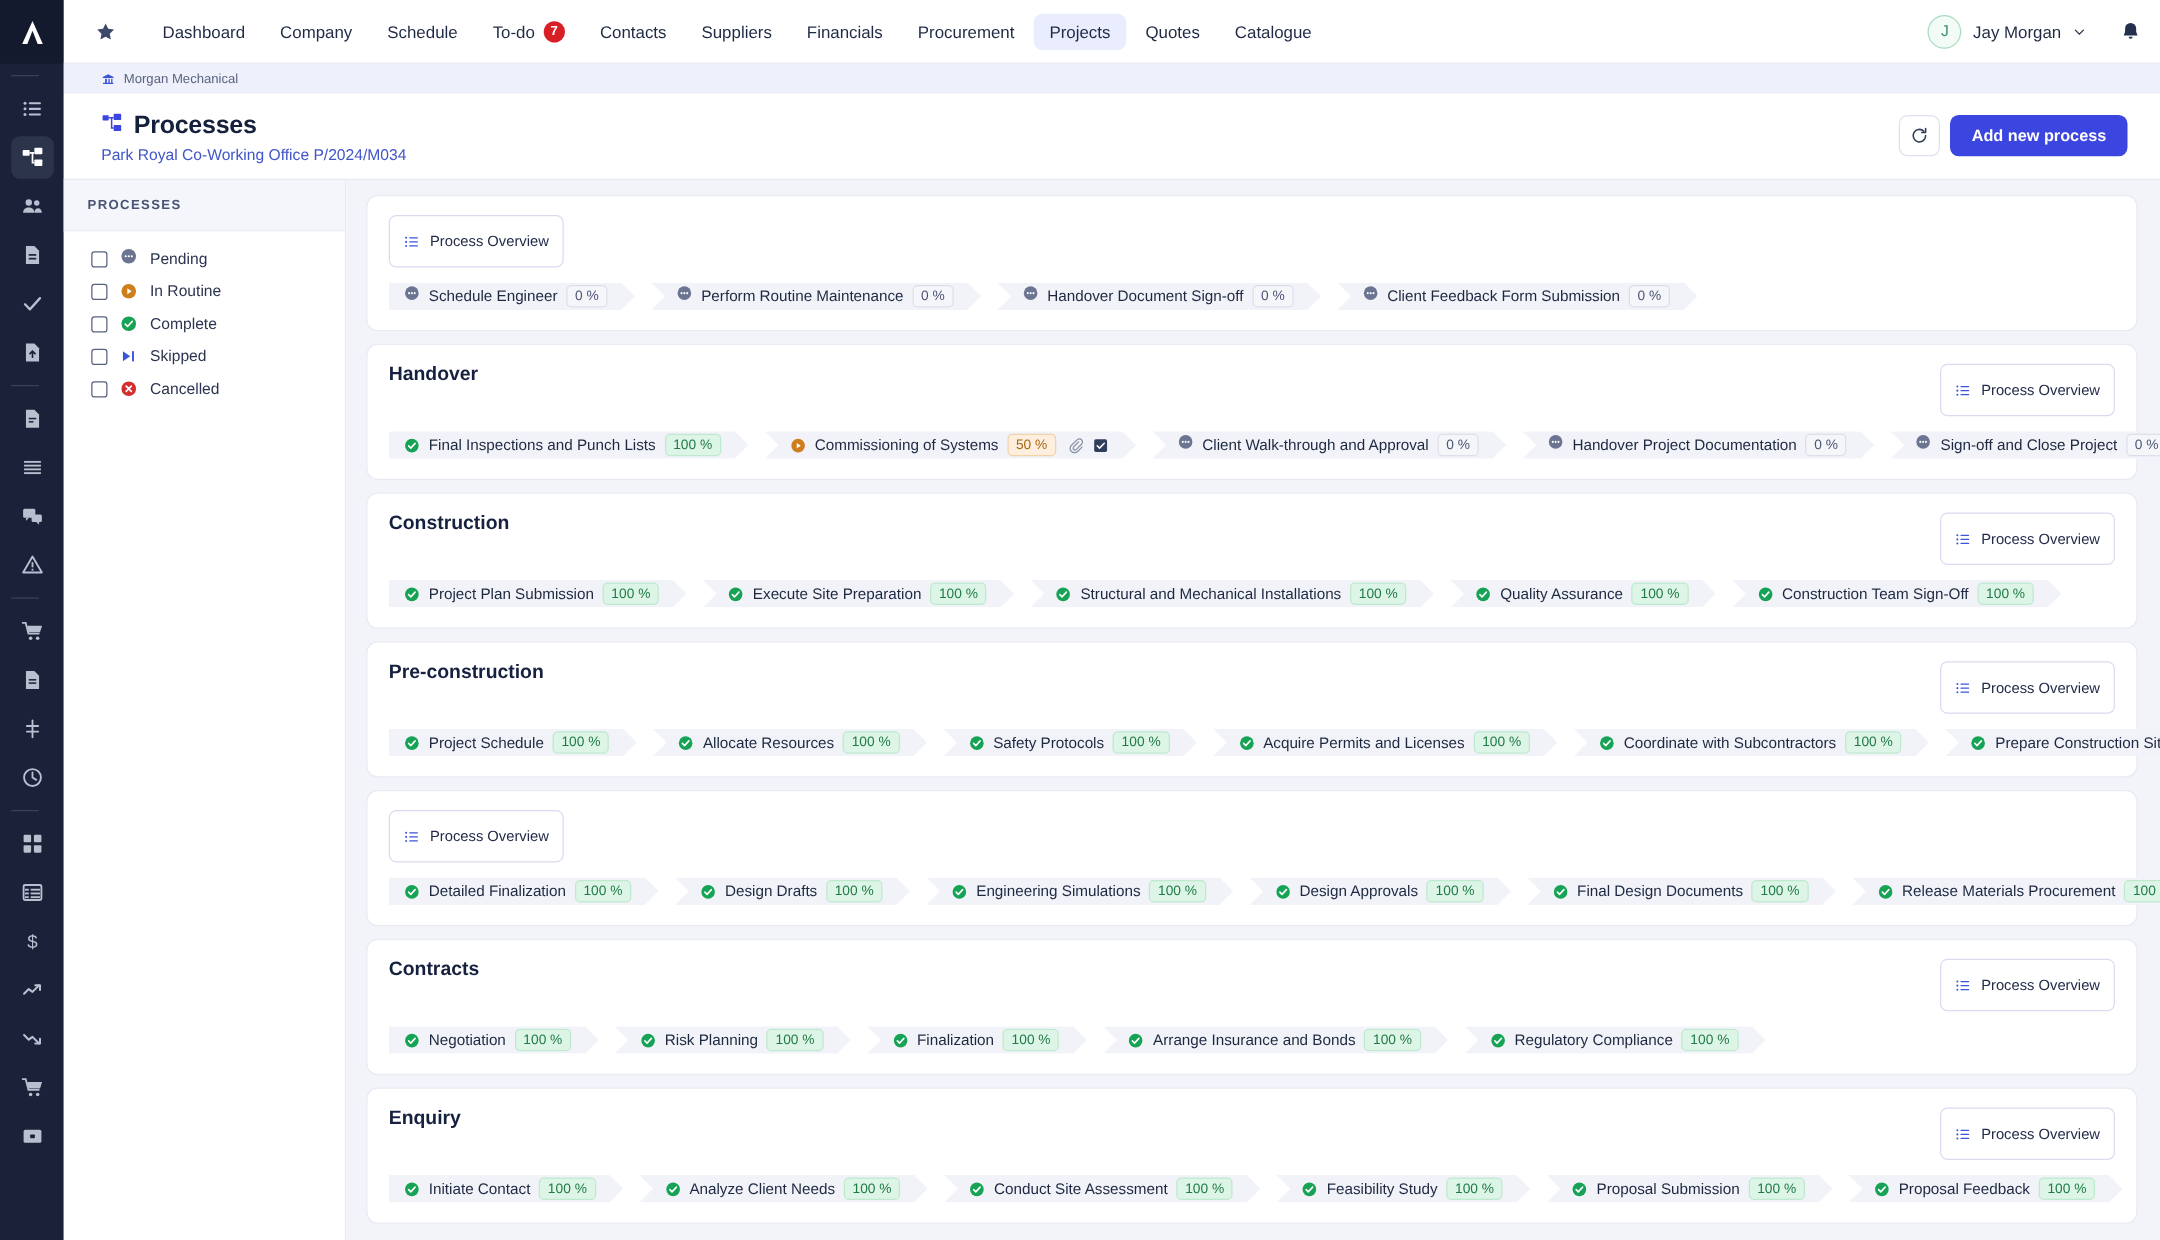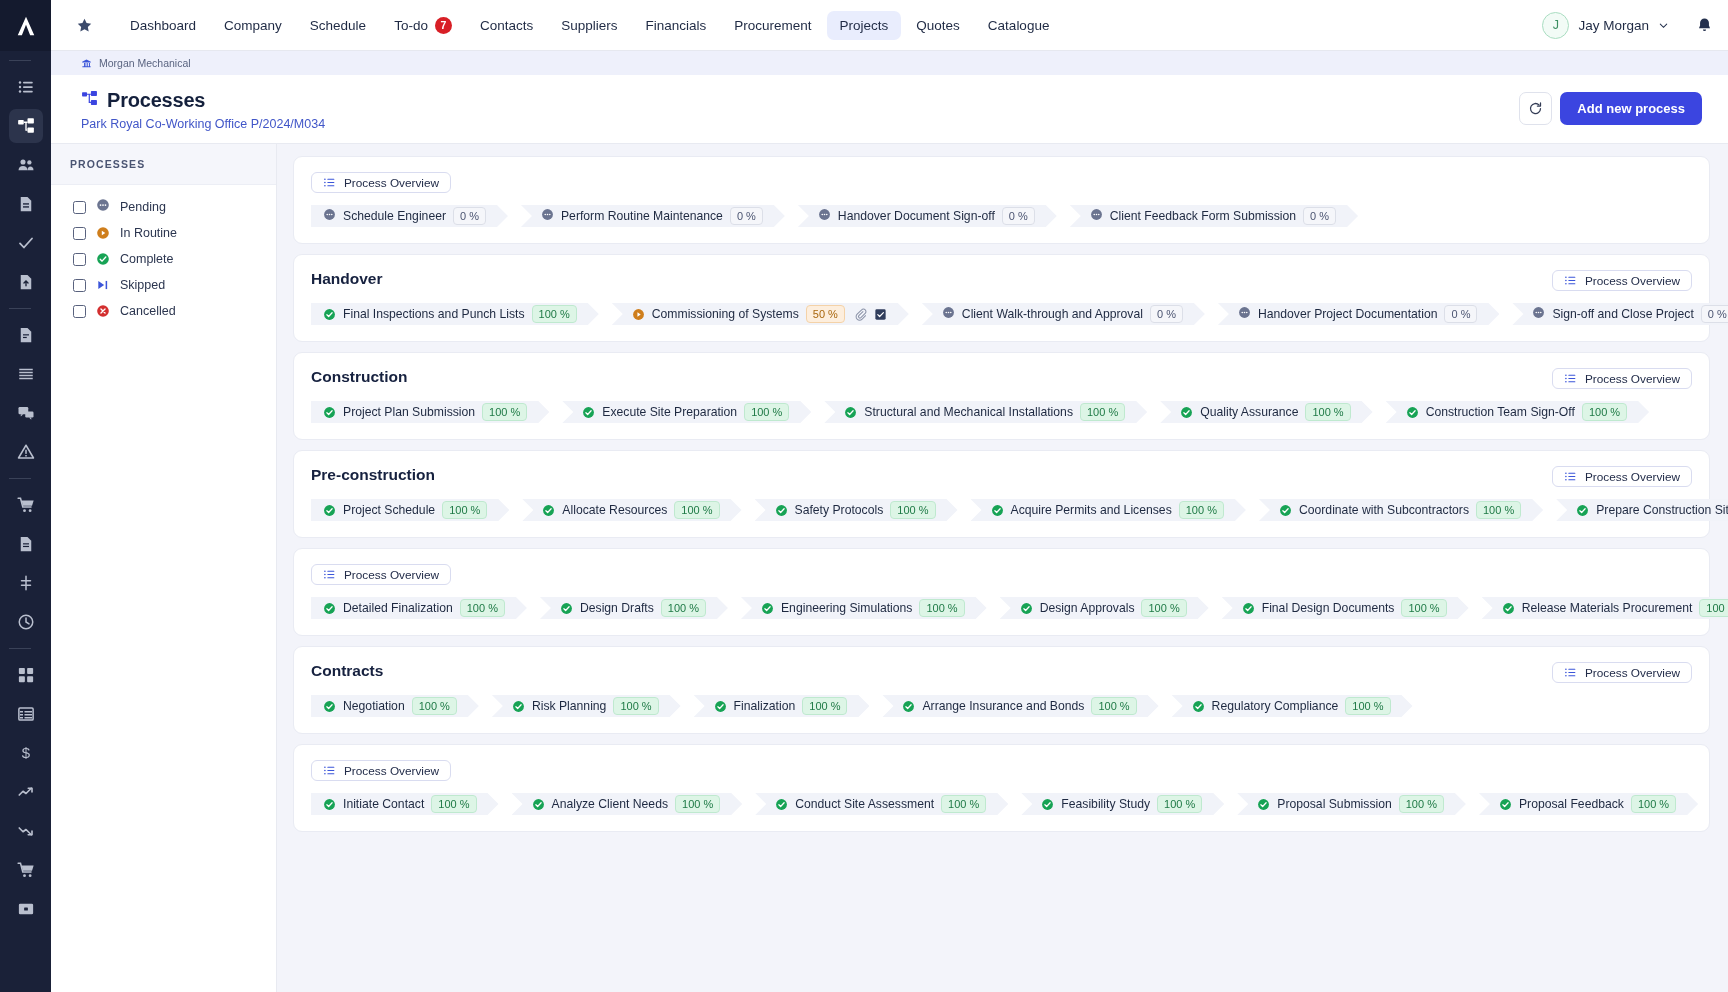--- a/index.html
+++ b/index.html
@@ -116,21 +116,21 @@
   .proc-card {
     background: #ffffff; border: 1px solid #e9ebf3; border-radius: 9px;
     padding: 15px 17px 16px 17px; margin-bottom: 10px; position: relative;
   }
   .proc-head { display: flex; align-items: flex-start; }
   .proc-head-left { flex: 1; min-width: 0; }
   .proc-title { font-size: 15.5px; font-weight: bold; color: #16213f; }
   .proc-note { font-size: 11.5px; color: #5c6party; color: #5b6party; color: #5a6party; color: #5b647e; margin-top: 6px; }
   .overview-btn {
     border: 1px solid #d9dcf0; border-radius: 6px; background: #fff;
-    height: 21px; padding: 0 11px; display: flex; align-items: center; gap: 8px;
+    height: 42px; padding: 0 11px; display: flex; align-items: center; gap: 8px;
     font-size: 11.8px; color: #222c49; white-space: nowrap; flex: 0 0 auto;
   }
   .overview-btn .ov-ic { color: #3b55d9; display: flex; }
 
   
   .steps { display: flex; margin-top: 12px; align-items: stretch; }
   .step {
     background: #f1f3f9; height: 22px; display: flex; align-items: center;
     padding: 0 12px 0 12px; gap: 7px; position: relative; flex: 0 0 auto;
     margin-right: 13px;
@@ -974,20 +974,23 @@
                     <path d="M7.2 12.4l3.2 3.3 6.4-7" fill="none" stroke="#fff" stroke-width="2.3" stroke-linecap="round" stroke-linejoin="round"></path>
                   </svg>
                 </span>
                 <span class="step-name">Regulatory Compliance</span>
                 <span class="pct done">100 %</span>
               </div>
             </div>
           </div>
           <div class="proc-card">
             <div class="proc-head">
+              <div class="proc-head-left">
+                <div class="proc-title">Enquiry</div>
+              </div>
               <div class="overview-btn">
                 <span class="ov-ic">
                   <svg width="13" height="13" viewBox="0 0 24 24">
                     <circle cx="3.5" cy="6" r="1.5" fill="#3b55d9"></circle>
                     <circle cx="3.5" cy="12" r="1.5" fill="#3b55d9"></circle>
                     <circle cx="3.5" cy="18" r="1.5" fill="#3b55d9"></circle>
                     <rect x="8" y="5" width="13" height="2" rx="1" fill="#3b55d9"></rect>
                     <rect x="8" y="11" width="13" height="2" rx="1" fill="#3b55d9"></rect>
                     <rect x="8" y="17" width="13" height="2" rx="1" fill="#3b55d9"></rect>
                   </svg>

